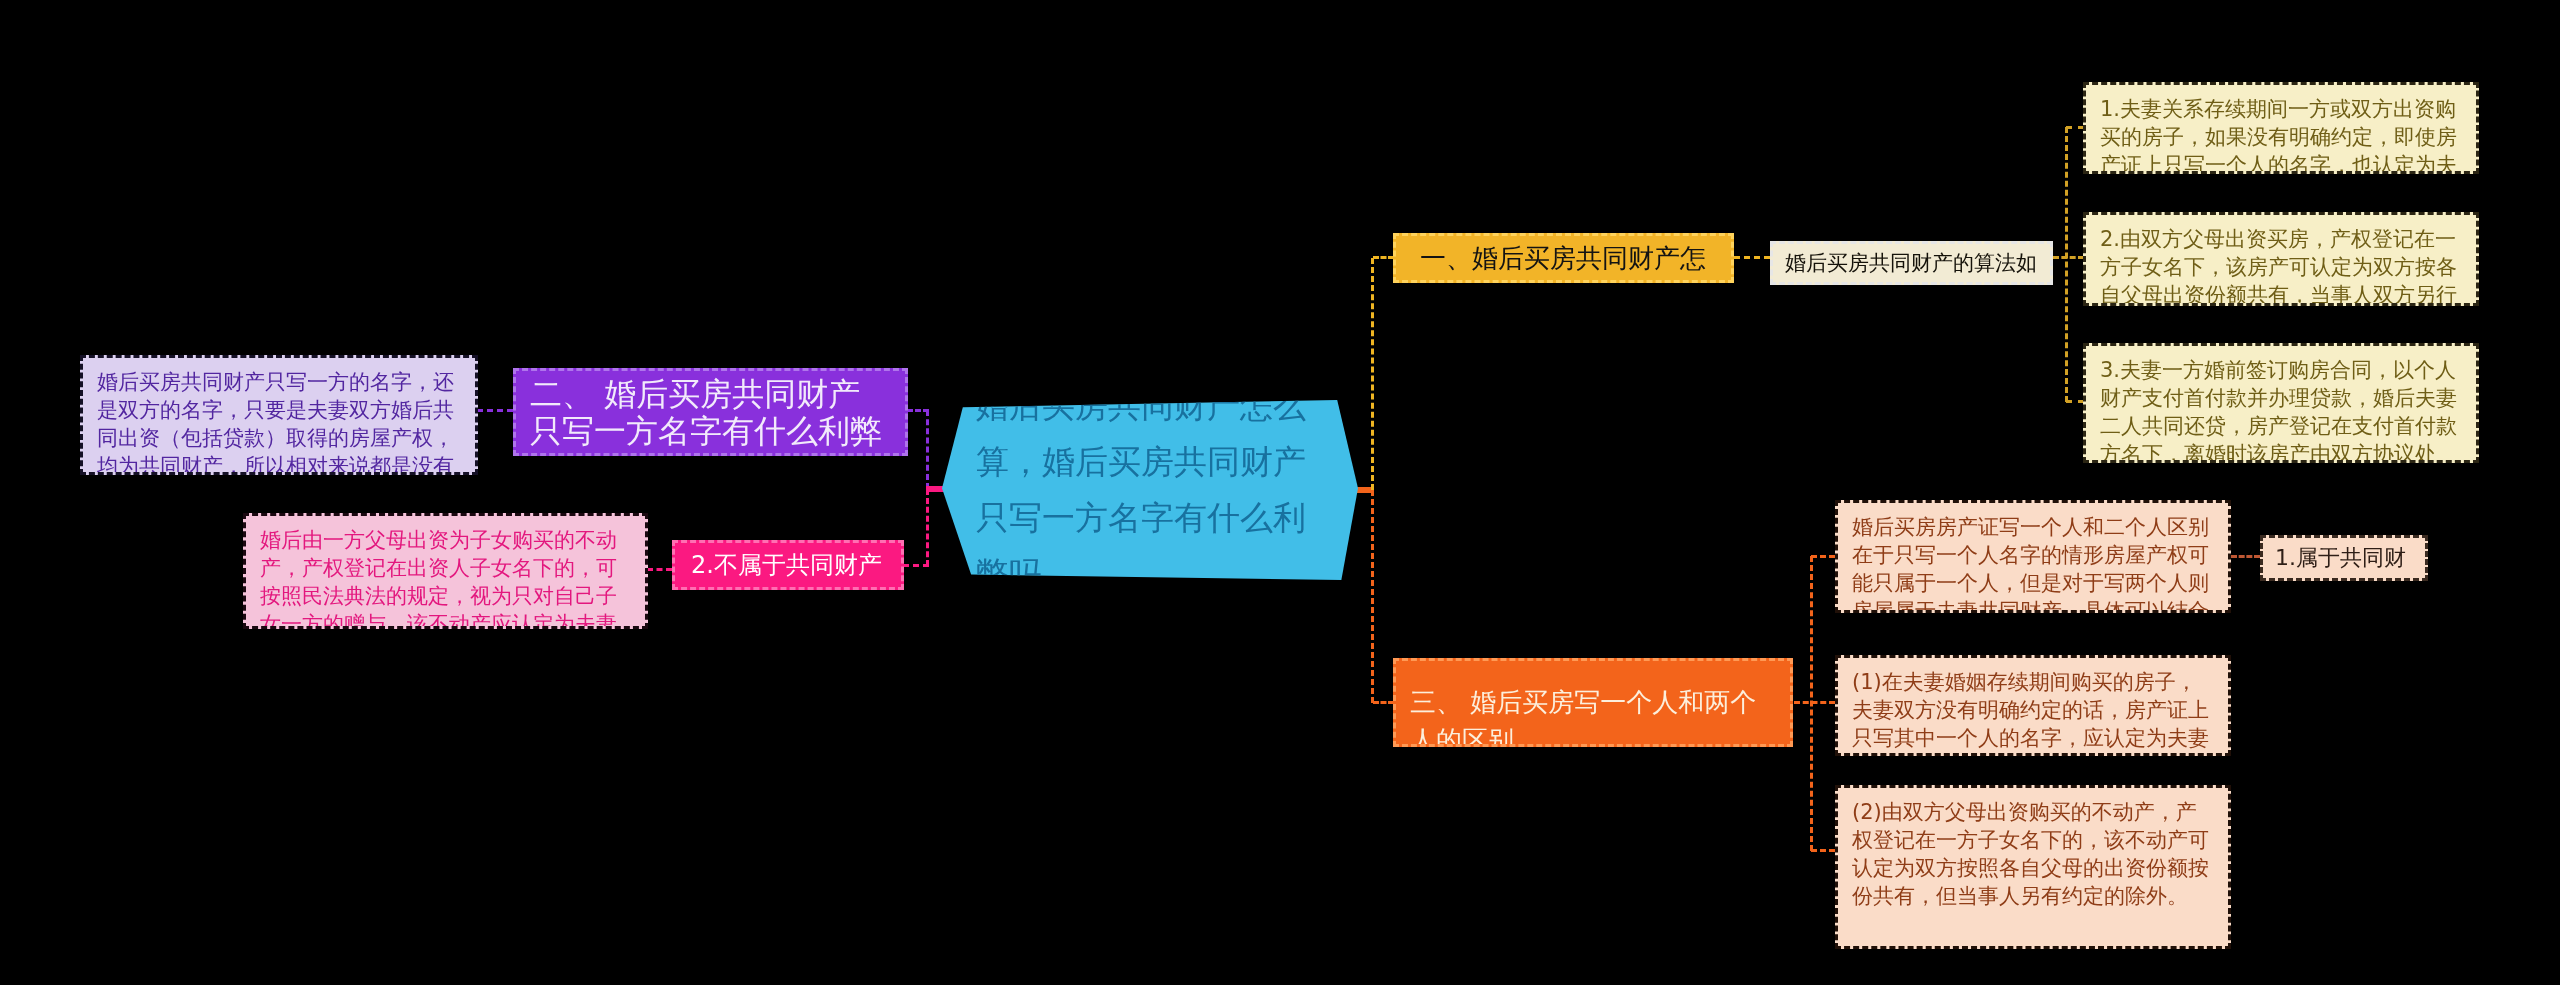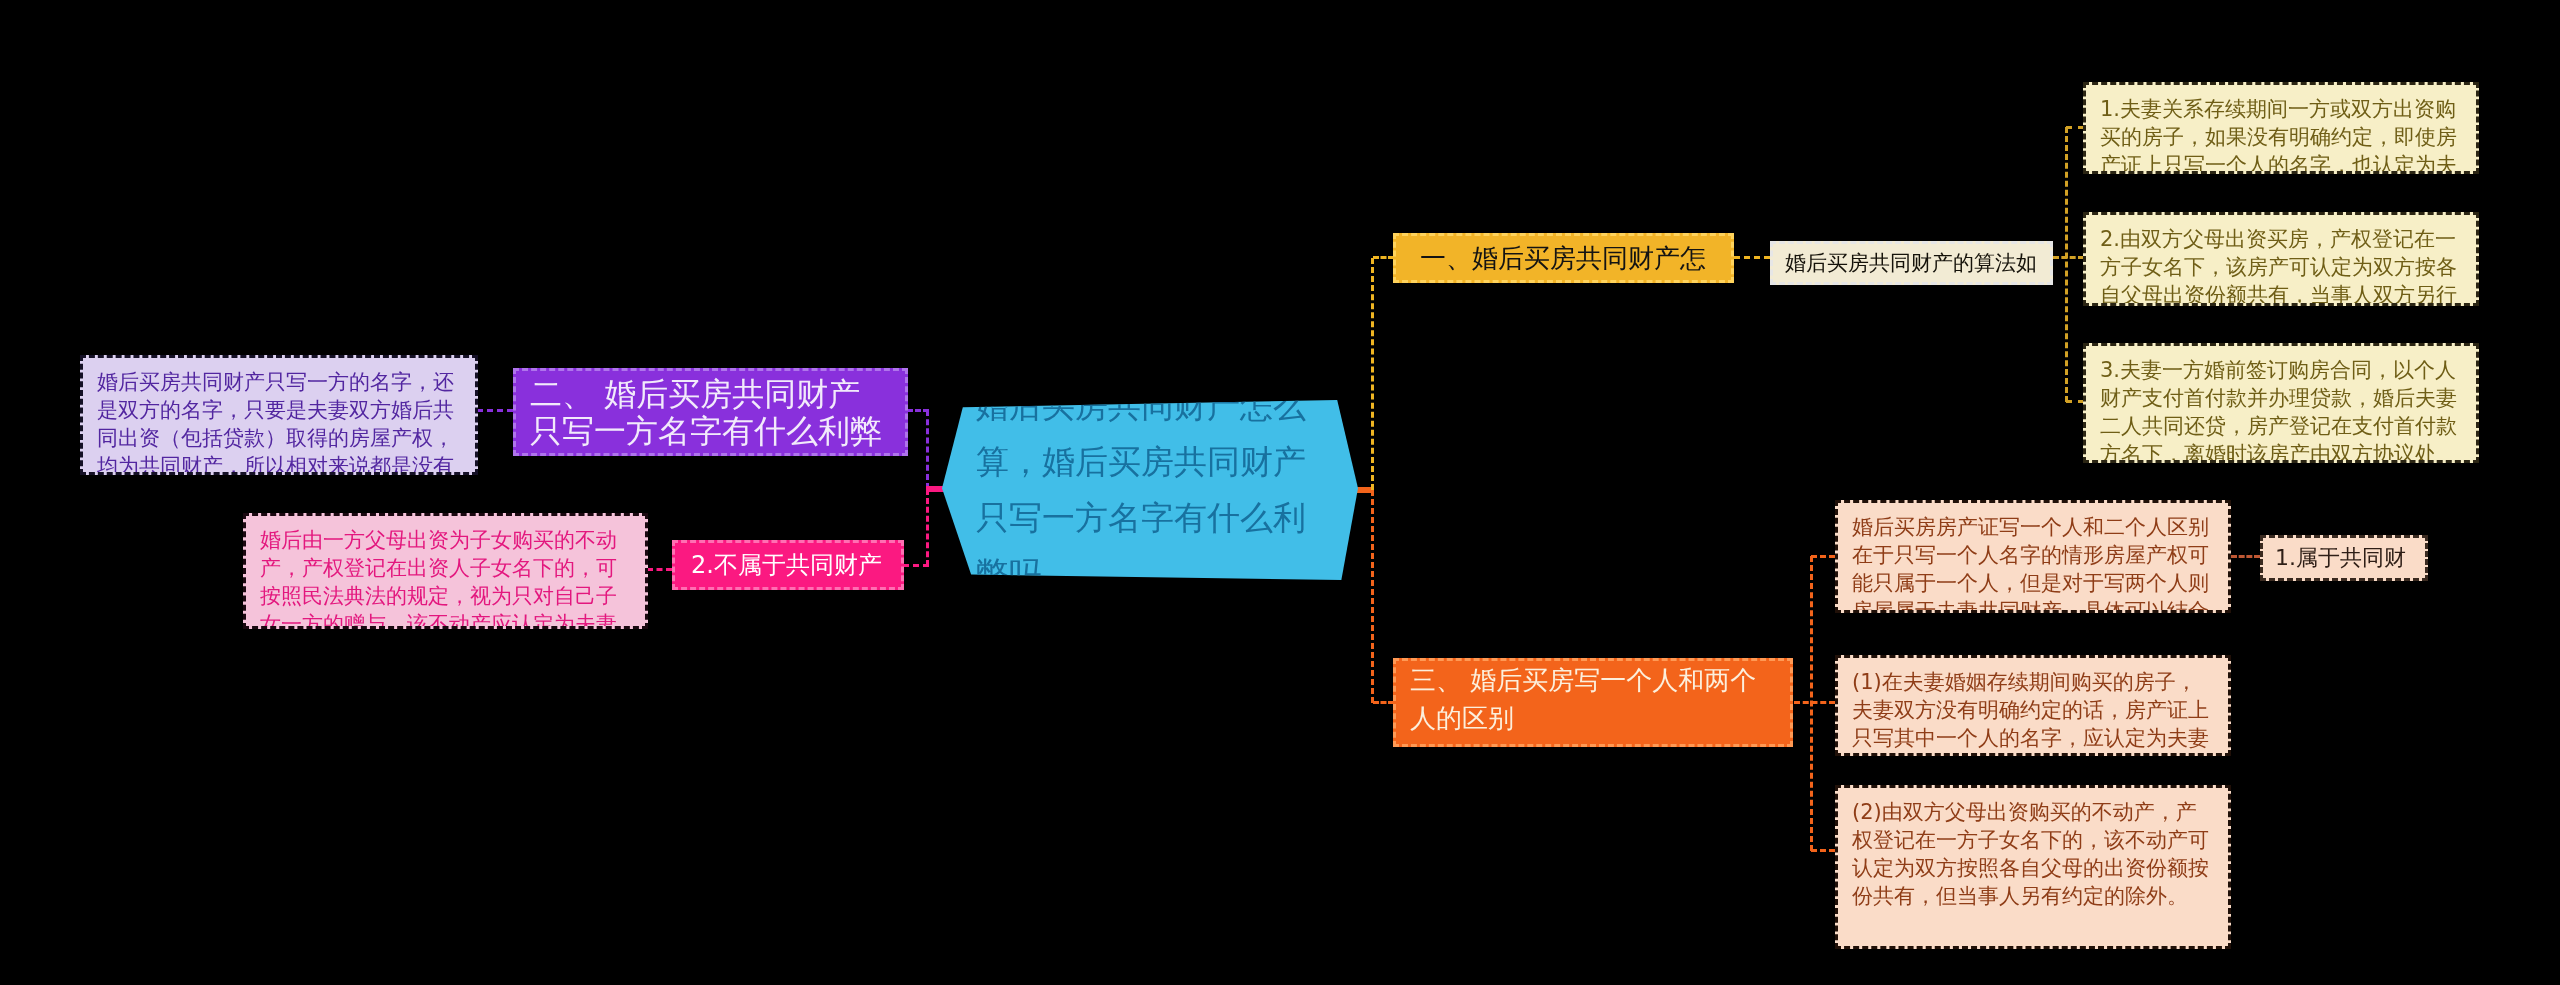--- a/index.html
+++ b/index.html
@@ -69,21 +69,21 @@
   .pinkbox{
     left:243px;top:513px;width:405px;height:116px;
     background:#f5c3da;color:#e3177e;
     border-color:#1a0810;
   }
   
   .topic3{
     left:1393px;top:658px;width:400px;height:89px;
     background:#f3641b;color:#fcefdc;
     border:3px dashed #ff9954;
-    font-size:26px;line-height:38px;padding:0 14px;font-weight:500;
+    font-size:26px;line-height:38px;padding:22px 14px;font-weight:500;
   }
   .peach{
     left:1835px;width:396px;
     background:#fadcc8;color:#8f3d17;
     border-color:#201008;
   }
   .ov{top:500px;height:113px;}
   .p1{top:655px;height:101px;}
   .p2{top:785px;height:164px;}
   .tagbox{

